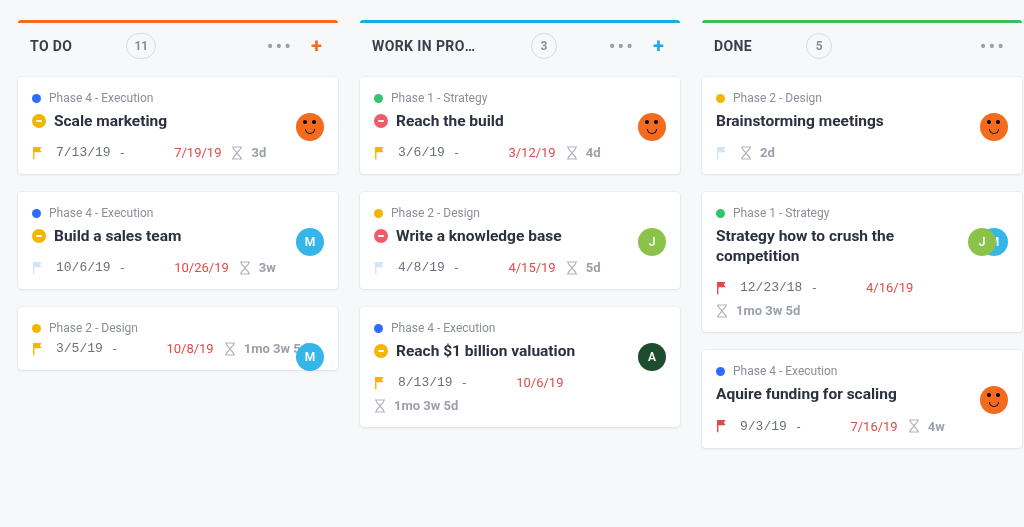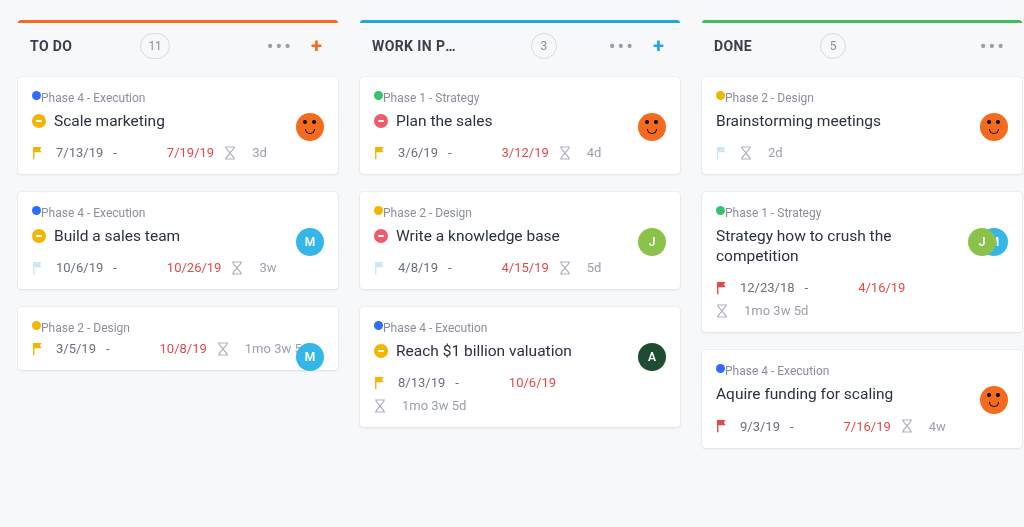--- a/index.html
+++ b/index.html
@@ -33,32 +33,32 @@
     font-weight: 700;
     letter-spacing: 0.4px;
     color: #3a3f4a;
     text-transform: uppercase;
     white-space: nowrap;
     overflow: hidden;
     text-overflow: ellipsis;
     max-width: 170px;
   }
   .count-badge {
-    margin-left: 20px;
+    margin-left: 6px;
     display: inline-flex;
     align-items: center;
     justify-content: center;
     min-width: 26px;
     height: 26px;
     padding: 0 7px;
     border-radius: 13px;
     border: 1px solid #d9dbe0;
     color: #8a8f99;
     font-size: 12px;
-    font-weight: 400;
+    font-weight: 700;
   }
   .col-actions {
     margin-left: auto;
     display: flex;
     align-items: center;
     gap: 10px;
   }
   .ellipsis {
     color: #9ba0aa;
     font-size: 20px;
@@ -76,39 +76,39 @@
     padding: 2px 4px;
   }
   .cards { display: flex; flex-direction: column; gap: 18px; }
   .card {
     background: #fff;
     border-radius: 4px;
     padding: 14px 14px 14px 14px;
     box-shadow: 0 1px 3px rgba(20,25,40,0.08), 0 0 0 1px rgba(20,25,40,0.03);
     position: relative;
   }
-  .phase-line { display: flex; margin-bottom: 6px; }
+  .phase-line { display: flex; align-items: center; gap: 8px; margin-bottom: 6px; }
   .phase-dot { width: 9px; height: 9px; border-radius: 50%; flex-shrink: 0; }
   .phase-label { font-size: 12px; color: #8a8f99; }
   .title-line { display: flex; align-items: flex-start; gap: 8px; margin-bottom: 14px; padding-right: 38px; }
   .status-dot {
     width: 14px; height: 14px; border-radius: 50%;
     display: inline-flex; align-items: center; justify-content: center;
     flex-shrink: 0; margin-top: 3px;
   }
   .status-dot.minus::after { content:""; width:6px; height:2px; background:#fff; border-radius:1px; }
-  .card-title { font-size: 15.5px; color: #2b3140; line-height: 1.3; }
+  .card-title { font-size: 15.5px; color: #2b3140; line-height: 1.3; font-weight: bold; }
   .meta-line { display: flex; align-items: center; gap: 10px; flex-wrap: wrap; font-size: 13px; color: #6a707c; }
   .meta-line.secondary { margin-top: 8px; }
   .flag-icon { width: 14px; height: 14px; display:inline-block; flex-shrink:0; }
   .flag-icon svg { width:14px; height:14px; display:block; }
-  .date-start { color: #6a707c; font-size: 13px; }
+  .date-start { color: #6a707c; font-size: 13px; font-family: Liberation Mono, monospace; }
   .date-sep { color:#6a707c; }
   .date-end { color: #e24a4a; font-size: 13px; margin-left: 40px; }
-  .hourglass { display:inline-flex; align-items:center; gap:16px; color:#9ba0aa; font-size:13px; }
+  .hourglass { display:inline-flex; align-items:center; gap:8px; color:#9ba0aa; font-size:13px;font-weight:bold; }
   .hourglass svg { width:12px; height:14px; }
   .assignee {
     width: 28px; height: 28px; border-radius: 50%;
     position: absolute; right: 14px; top: 36px;
     display:flex; align-items:center; justify-content:center;
     font-size:12px; font-weight:600; color:#fff;
     overflow: hidden;
   }
   .assignee .face { width:100%; height:100%; position:relative; }
   .assignee .face::before { content:""; position:absolute; top:7px; left:7px; width:4px; height:4px; background:#000; border-radius:50%; box-shadow:9px 0 0 #000; }
@@ -224,21 +224,21 @@
         </span>
       </div>
       <div class="cards">
         <div class="card">
           <div class="phase-line">
             <span class="phase-dot" style="background: rgb(54, 194, 110);"></span>
             <span class="phase-label">Phase 1 - Strategy</span>
           </div>
           <div class="title-line">
             <span class="status-dot minus" style="background: rgb(240, 90, 107);"></span>
-            <span class="card-title">Plan the sales</span>
+            <span class="card-title">Reach the build</span>
           </div>
           <div class="meta-line">
             <span class="flag-icon">
               <svg viewBox="0 0 16 16">
                 <path d="M2 1v14" stroke="#f2b500" stroke-width="1.6"></path>
                 <path d="M2 1h9l-2 3 2 3H2z" fill="#f2b500"></path>
               </svg>
             </span>
             <span class="date-start">3/6/19</span>
             <span class="date-sep">-</span>

